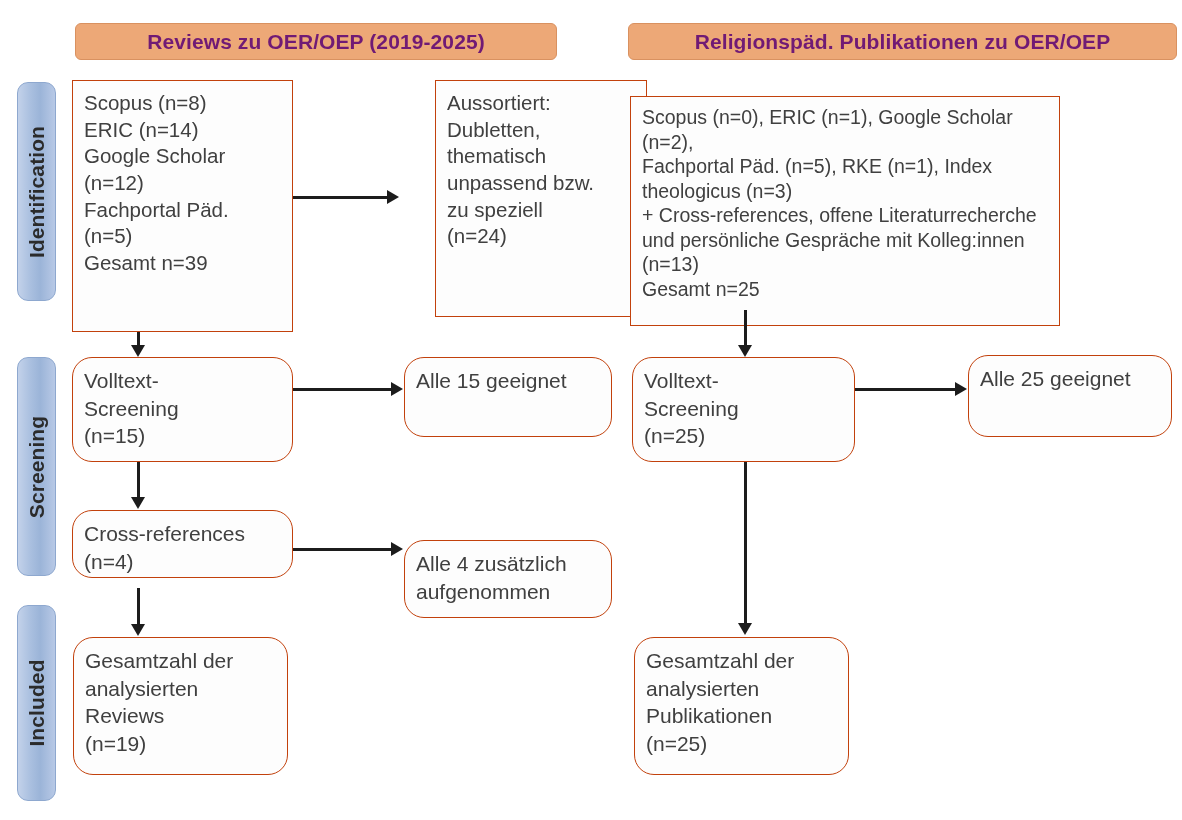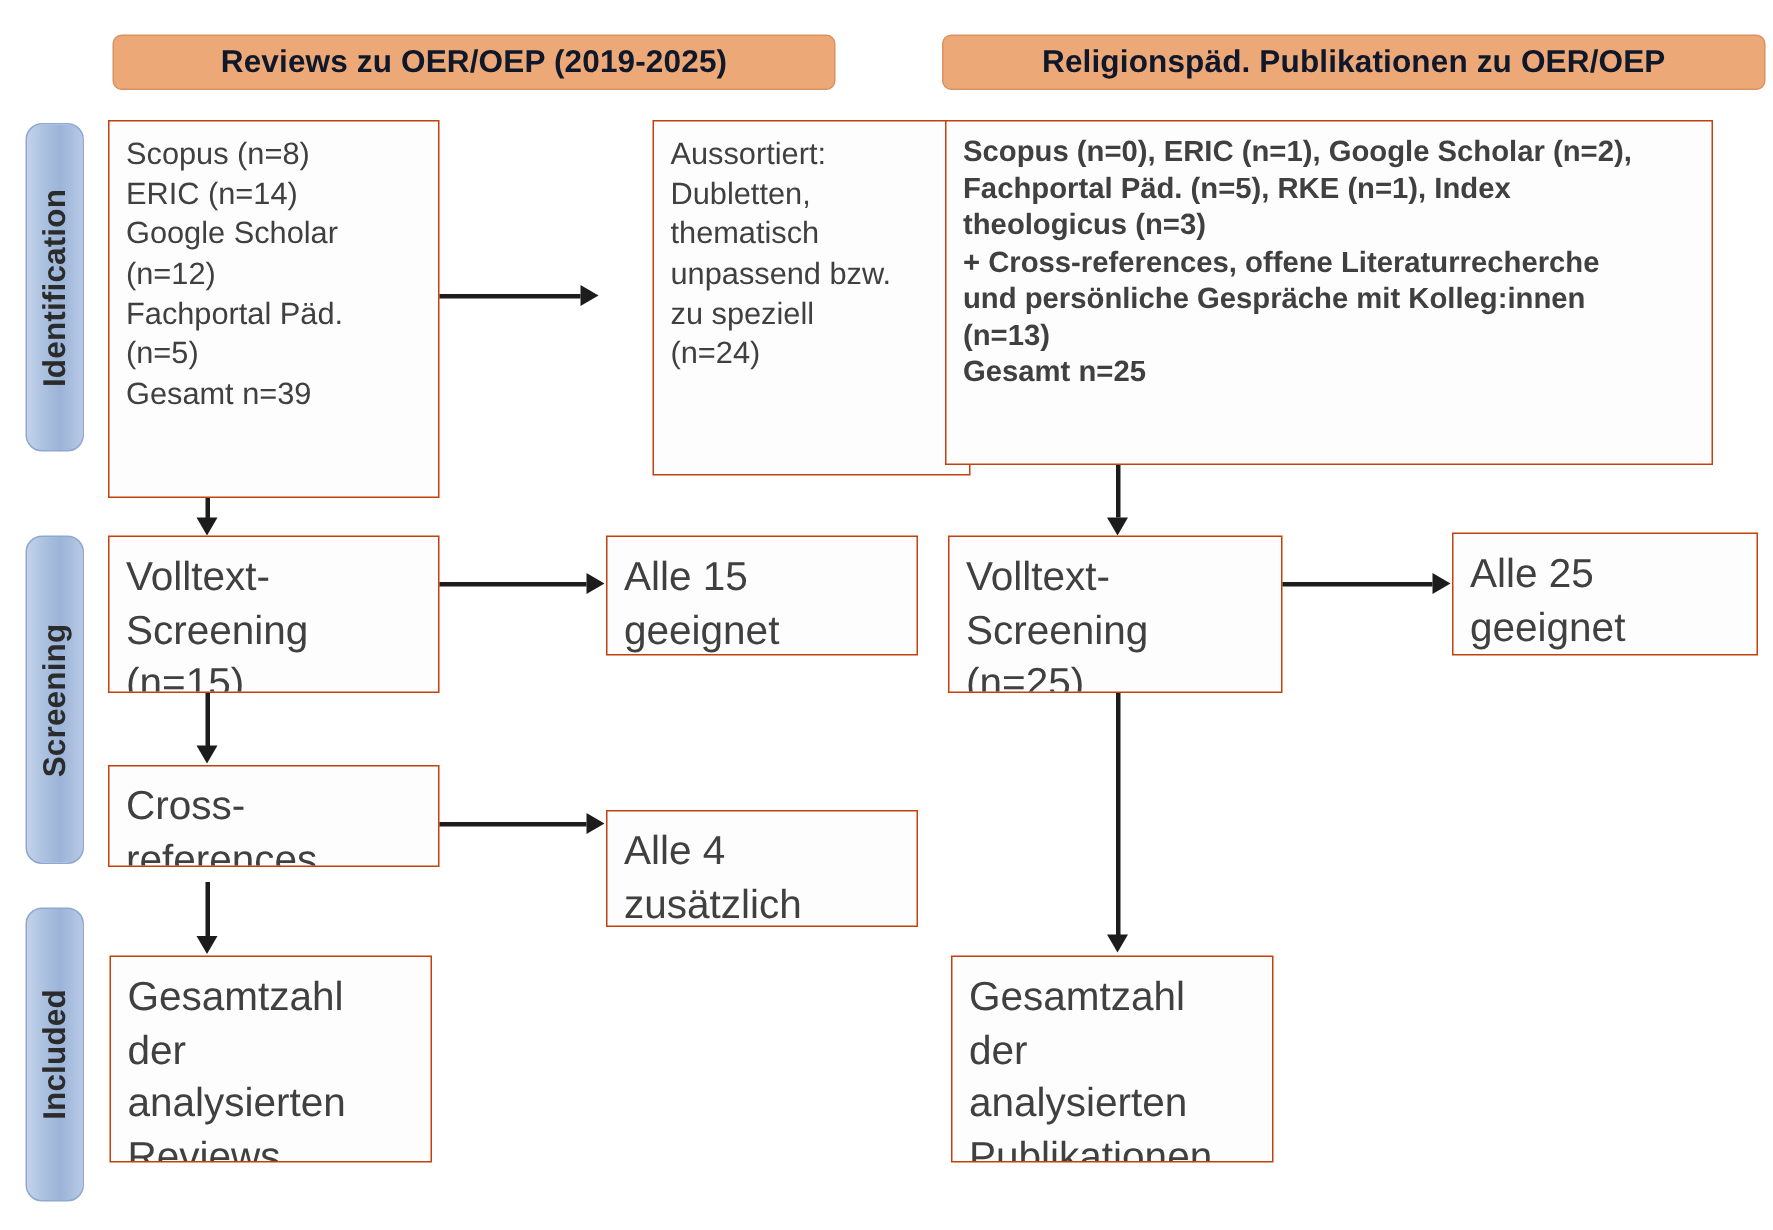--- a/index.html
+++ b/index.html
@@ -39,21 +39,21 @@
   
   .col-header {
     position: absolute;
     background: #eda877;
     border: 1px solid #d99160;
     border-radius: 6px;
     box-sizing: border-box;
     display: flex;
     align-items: center;
     justify-content: center;
-    color: #0f172a;
+    color: #701a75;
     font-size: 21px;
     font-weight: bold;
     letter-spacing: 0.1px;
     text-align: center;
   }
 
   
   .flow-box {
     position: absolute;
     background: #fdfdfd;
@@ -61,21 +61,22 @@
     box-sizing: border-box;
     padding: 9px 12px 6px 11px;
     color: #404040;
     font-size: 20.5px;
     line-height: 1.30;
     white-space: pre-line;
     overflow: hidden;
   }
   .flow-box.compact {
     line-height: 1.32;
-    font-size: 27px;
+    font-size: 21px;
+    border-radius: 20px;
   }
   .flow-box.dense {
     font-size: 19.5px;
     line-height: 1.26;
     padding-top: 8px;
   }
 
   
   .conn-h {
     position: absolute;
@@ -170,21 +171,21 @@
   <div class="arrow-right" style="left:391px; top:542px;"></div>
 
   <div class="conn-v" style="left:137px; top:588px; height:37px;"></div>
   <div class="arrow-down" style="left:131px; top:624px;"></div>
 
   <div class="flow-box compact" style="left:73px; top:637px; width:215px; height:138px;">Gesamtzahl der
 analysierten
 Reviews
 (n=19)</div>
 
-  <div class="flow-box dense" style="left:630px; top:80px; width:512px; height:230px;font-weight:bold;">Scopus (n=0), ERIC (n=1), Google Scholar (n=2),
+  <div class="flow-box dense" style="left:630px; top:96px; width:430px; height:230px;">Scopus (n=0), ERIC (n=1), Google Scholar (n=2),
 Fachportal Päd. (n=5), RKE (n=1), Index
 theologicus (n=3)
 + Cross-references, offene Literaturrecherche
 und persönliche Gespräche mit Kolleg:innen
 (n=13)
 Gesamt n=25</div>
 
   <div class="conn-v" style="left:744px; top:310px; height:35px;"></div>
   <div class="arrow-down" style="left:738px; top:345px;"></div>
 

